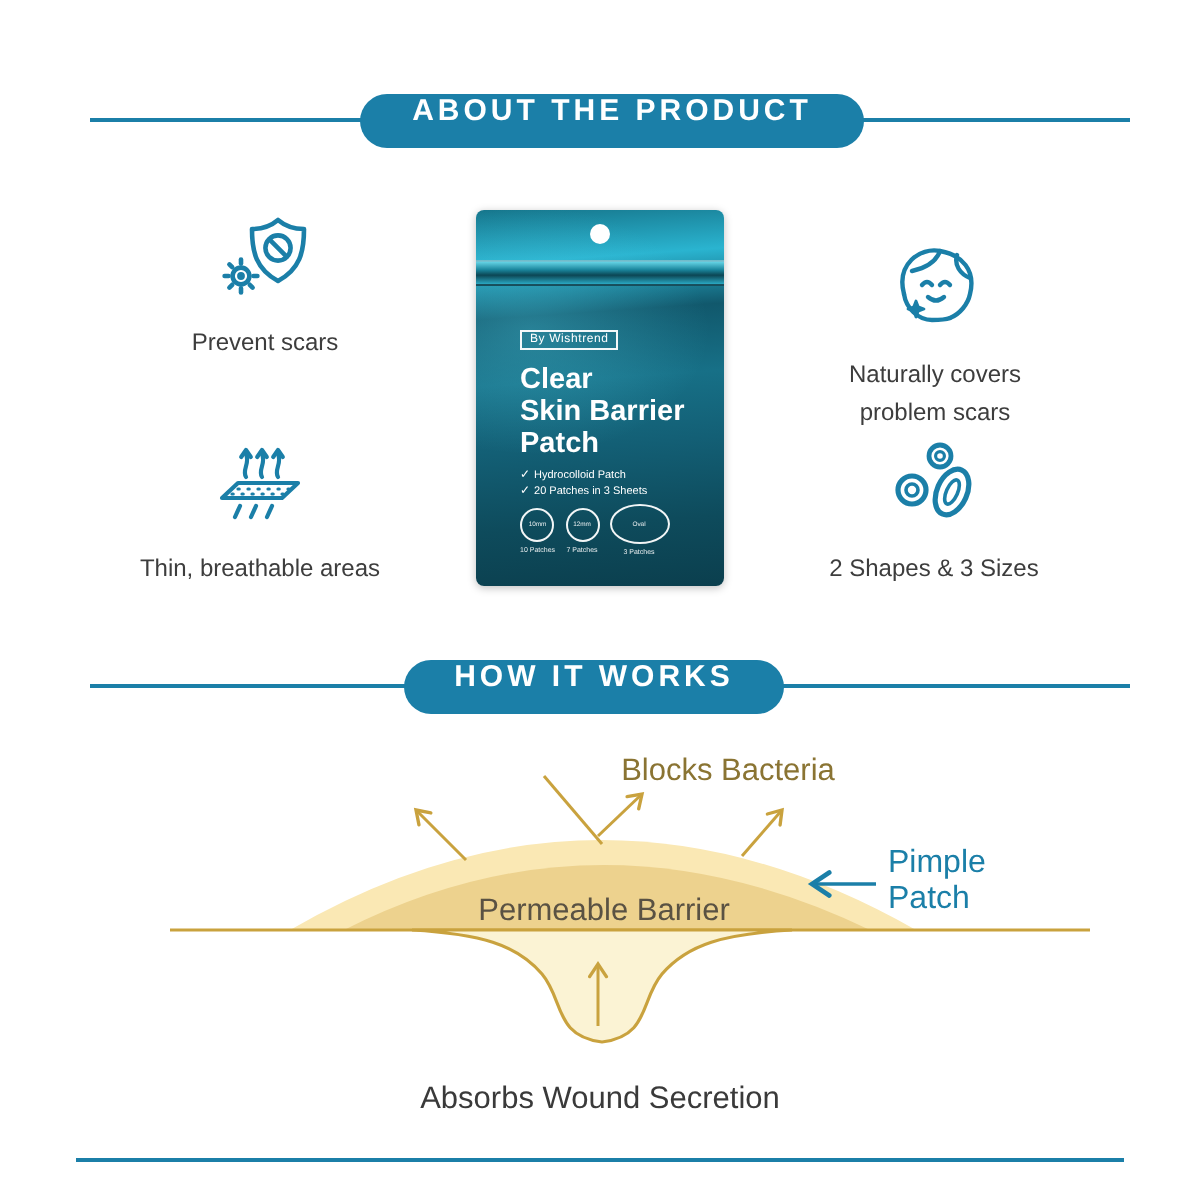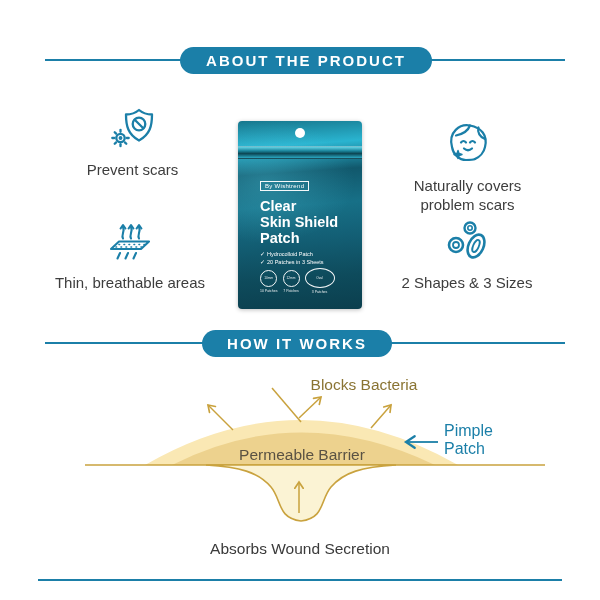--- a/index.html
+++ b/index.html
@@ -2,35 +2,35 @@
 <html><head>
 <meta charset="utf-8">
 <style>
   html,body{margin:0;padding:0;}
   body{width:600px;height:600px;position:relative;background:#ffffff;
        font-family:"Liberation Sans", sans-serif;overflow:hidden;}
 
   
   .rule{position:absolute;height:2px;background:#1b7fa8;}
   .pill{position:absolute;background:#1b7fa8;color:#fff;border-radius:15px;
-        display:flex;align-items:center;justify-content:center;
+        display:flex;justify-content:center;
         font-weight:bold;font-size:15px;letter-spacing:2px;z-index:2;}
 
   
   .feature{position:absolute;display:flex;flex-direction:column;align-items:center;
-           text-align:center;color:#3d3d3d;font-size:15px;line-height:19px;}
+           text-align:center;color:#3d3d3d;font-size:12px;line-height:19px;}
   .feature .ic{margin-bottom:5px;}
 
   
   .package{position:absolute;left:238px;top:105px;width:124px;height:188px;
            border-radius:4px;color:#fff;
            background:
              radial-gradient(120% 55% at 22% 32%, rgba(90,215,238,0.30), rgba(0,0,0,0) 60%),
              linear-gradient(176deg,#16768c 0%,#2ab4d0 14%,#11586c 28%,#177087 45%,#135f75 62%,#0e4b5c 82%,#0b3f4e 100%);
-           box-shadow:0 1px 4px rgba(0,0,0,0.25);margin-top:16px;}
+           box-shadow:0 1px 4px rgba(0,0,0,0.25);}
   .pkg-hole{position:absolute;left:57px;top:7px;width:10px;height:10px;border-radius:50%;background:#fff;}
   .pkg-zip{position:absolute;left:0;top:25px;width:124px;height:11px;
            background:linear-gradient(180deg,#63d2e4 0%,#1a869d 35%,#0c4654 60%,#2aa8c2 100%);
            border-top:1px solid rgba(255,255,255,.35);border-bottom:1px solid rgba(8,50,62,.8);}
   .pkg-brand{position:absolute;left:22px;top:60px;border:1px solid rgba(255,255,255,.95);
              font-size:6px;padding:1px 4px;letter-spacing:.3px;}
   .pkg-title{position:absolute;left:22px;top:77px;font-size:14.5px;font-weight:bold;line-height:16px;}
   .pkg-checks{position:absolute;left:22px;top:129px;font-size:5.5px;line-height:8px;}
   .pkg-checks .chk{display:inline-block;margin-right:2px;font-size:6px;}
   .pkg-sizes{position:absolute;left:22px;top:147px;display:flex;align-items:center;gap:5px;}
@@ -137,21 +137,21 @@
   </span>
   <span>2 Shapes &amp; 3 Sizes</span>
 </div>
 
 <div class="package">
   <div class="pkg-hole"></div>
   <div class="pkg-zip"></div>
   <div class="pkg-brand">By Wishtrend</div>
   <div class="pkg-title">
     <div>Clear</div>
-    <div>Skin Shield</div>
+    <div>Skin Barrier</div>
     <div>Patch</div>
   </div>
   <div class="pkg-checks">
     <div><span class="chk">✓</span><span>Hydrocolloid Patch</span></div>
     <div><span class="chk">✓</span><span>20 Patches in 3 Sheets</span></div>
   </div>
   <div class="pkg-sizes">
     <div class="size-item">
       <div class="size-shape size-circle">
           <span>10mm</span>

